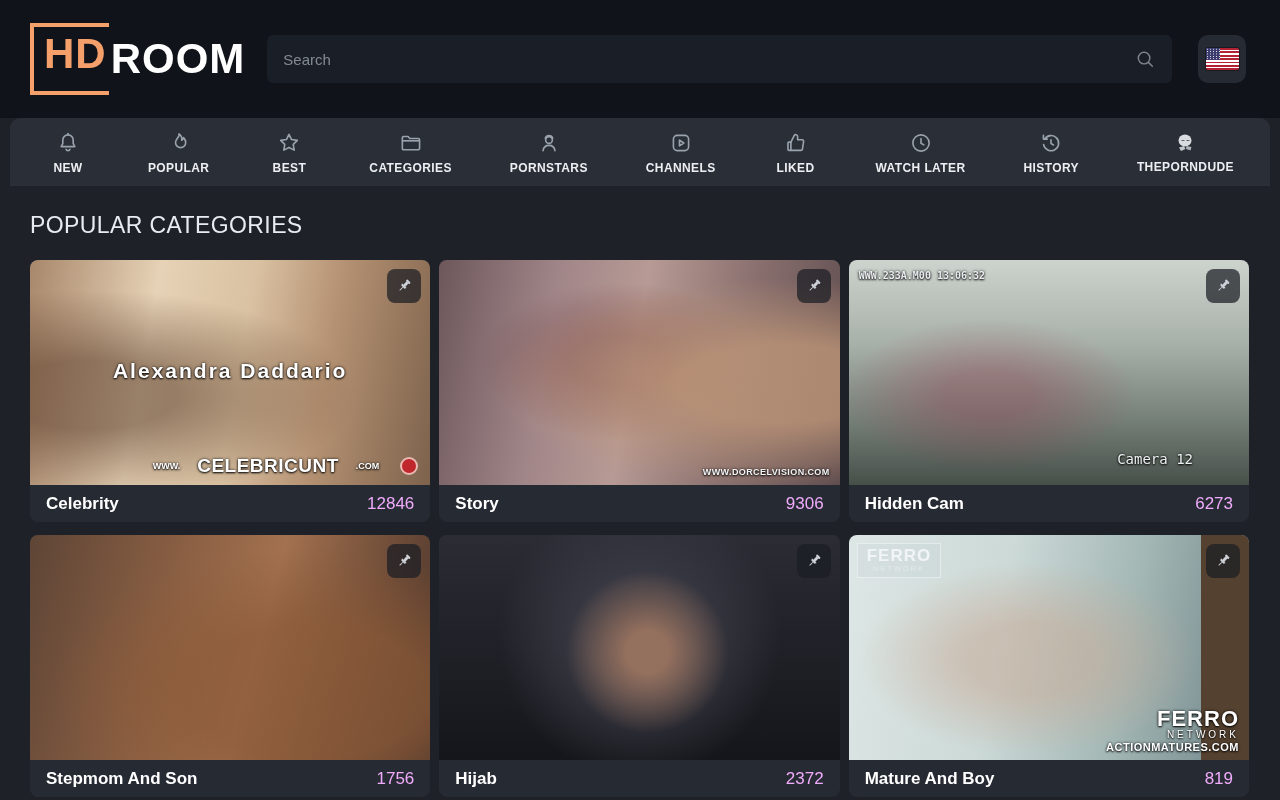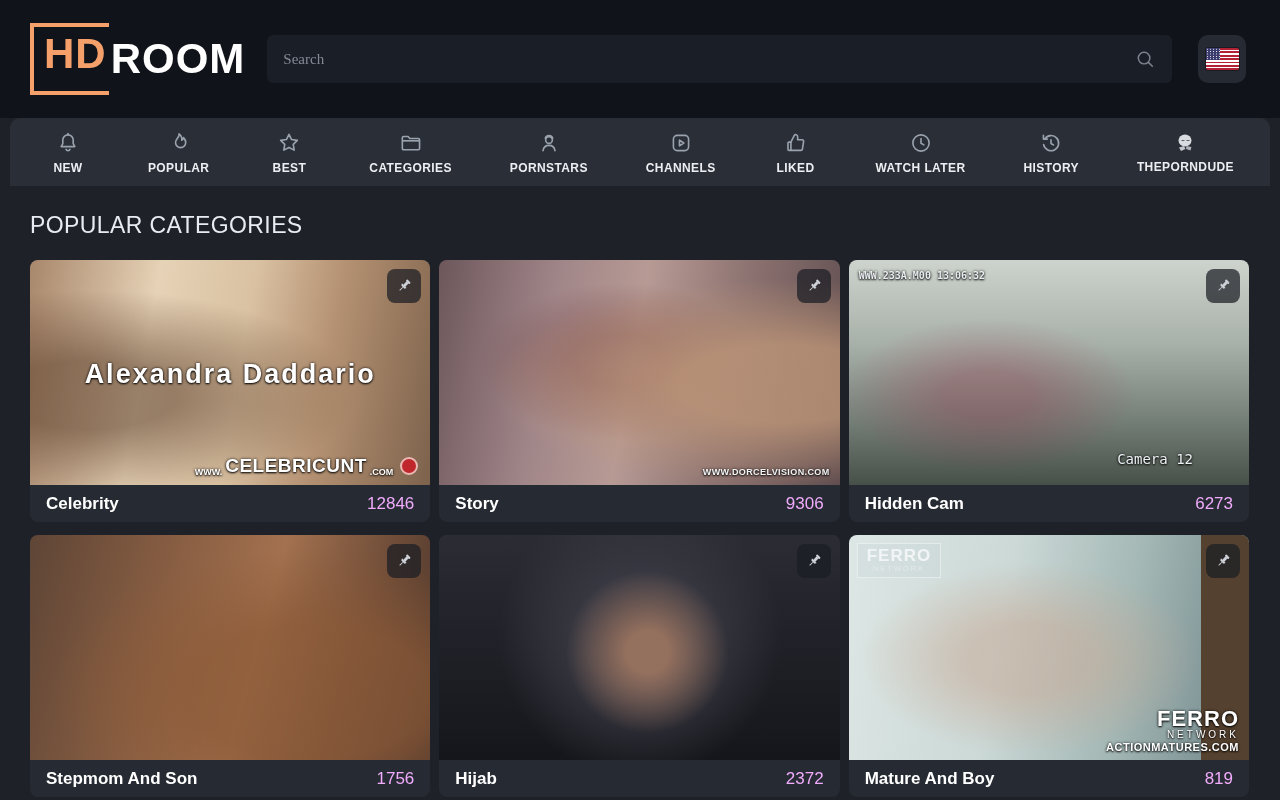--- a/index.html
+++ b/index.html
@@ -49,21 +49,21 @@
     align-items: center;
     padding: 0 16px;
   }
   .search-box input {
     flex: 1;
     background: transparent;
     border: none;
     outline: none;
     color: #84cc16;
     font-size: 15px;
-    font-family: Liberation Serif, serif;
+    font-family: Liberation Sans, sans-serif;
   }
   .search-box input::placeholder { color: #848a94; }
   .search-icon { flex: 0 0 auto; margin-left: 10px; display: flex; }
 
   .flag-btn {
     width: 48px; height: 48px;
     margin-left: 26px;
     background: #252a33;
     border-radius: 10px;
     display: flex; align-items: center; justify-content: center;
@@ -192,26 +192,26 @@
       linear-gradient(90deg, transparent 0 88%, #55412f 88%),
       radial-gradient(ellipse at 45% 55%, rgba(200,170,150,.55) 0 20%, transparent 55%),
       linear-gradient(100deg, #dde7e5, #ccd9d7 38%, #a3b7b4 68%, #6f8489);
   }
 
   
   .ov { position: absolute; text-shadow: 0 1px 2px rgba(0,0,0,.9), 0 0 3px rgba(0,0,0,.8); }
   .ov-caption {
     left: 0; right: 0; top: 44%;
     text-align: center;
-    font-size: 27px; font-weight: 700; letter-spacing: 2px;
+    font-size: 21px; font-weight: 700; letter-spacing: 2px;
     color: #fff;
   }
   .ov-wm-celebrity {
     right: 12px; bottom: 8px;
-    display: flex; align-items: flex-end; gap: 3px;
+    display: flex; align-items: center; gap: 17px;
     color: #fff; font-weight: 800;
   }
   .ov-wm-celebrity .wm-small { font-size: 9px; }
   .ov-wm-celebrity .wm-main { font-size: 19px; letter-spacing: .5px; }
   .wm-badge {
     width: 18px; height: 18px; border-radius: 50%;
     background: #c0272d; border: 2px solid #e9b9b3;
     margin-left: 4px; align-self: center;
   }
   .ov-wm-small {

